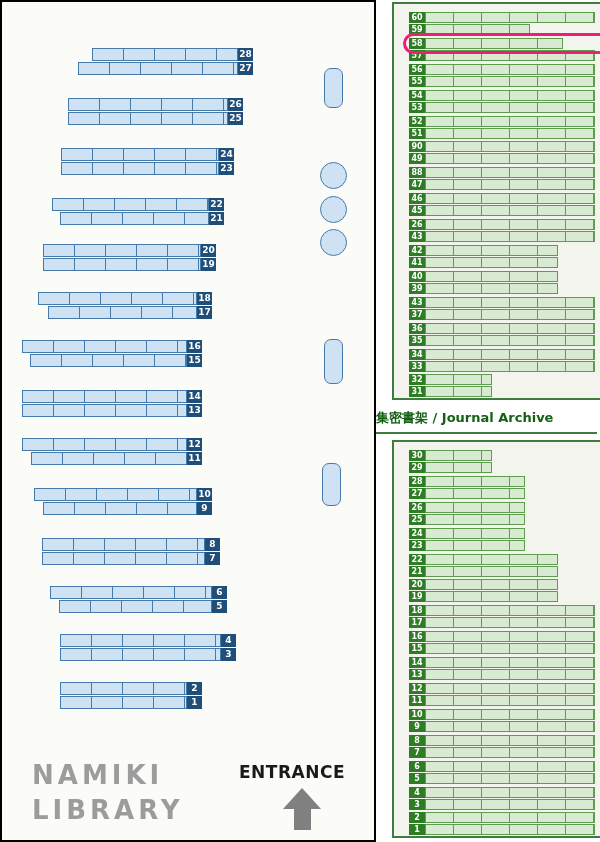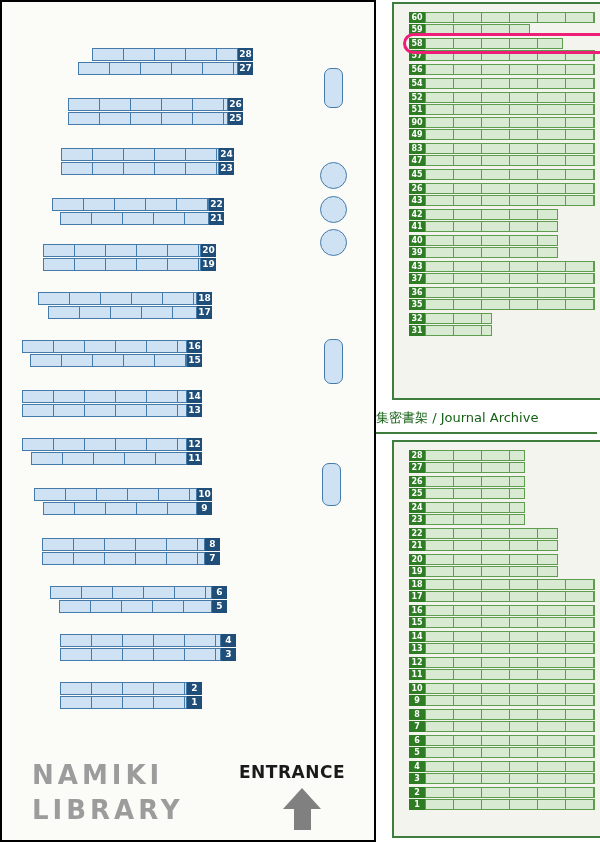--- a/index.html
+++ b/index.html
@@ -28,21 +28,21 @@
   .arrow-head{width:0;height:0;border-left:19px solid transparent;border-right:19px solid transparent;
     border-bottom:21px solid var(--entrance-arrow,#808080)}
   .arrow-stem{width:17px;height:21px;background:var(--entrance-arrow,#808080);margin:0 auto}
 
   
   .archive-box{position:absolute;left:392px;width:210px;border:2px solid var(--box-border,#3e7d3e);
     background:var(--box-bg,#f4f4ee);padding:8px 0 12px 15px;overflow:visible}
   #archive-top{top:2px;height:398px}
   #archive-bottom{top:440px;height:398px}
   .archive-label{position:absolute;left:376px;top:404px;width:221px;height:30px;line-height:27px;
-    font-size:13px;font-weight:normal;color:var(--archive-label-color,#156015);
+    font-size:13px;font-weight:bold;color:var(--archive-label-color,#156015);
     border-bottom:2px solid var(--box-border,#3e7d3e);white-space:nowrap}
 
   .green-pair{margin-bottom:2.9px}
   .green-row{display:flex;height:11px;position:relative}
   .green-row + .green-row{margin-top:1px}
   .badge-green{width:16px;height:11px;background:var(--green-badge,#2e7d24);color:#fff;
     font-size:8px;font-weight:bold;line-height:11px;text-align:center}
   .bar-green{height:11px;border:1px solid var(--green-border,#5e9c4e);
     background-color:var(--green-fill,#d9ead3);
     background-image:repeating-linear-gradient(to right,transparent 0 27px,var(--green-border,#5e9c4e) 27px 28px)}
@@ -209,26 +209,34 @@
         <div class="green-row">
           <div class="badge-green">57</div>
           <div class="bar-green" style="width: 170px;"></div>
         </div>
       </div>
       <div class="green-pair">
         <div class="green-row">
           <div class="badge-green">56</div>
           <div class="bar-green" style="width: 170px;"></div>
         </div>
+        <div class="green-row">
+          <div class="badge-green">55</div>
+          <div class="bar-green" style="width: 170px;"></div>
+        </div>
       </div>
       <div class="green-pair">
         <div class="green-row">
           <div class="badge-green">54</div>
           <div class="bar-green" style="width: 170px;"></div>
         </div>
+        <div class="green-row">
+          <div class="badge-green">53</div>
+          <div class="bar-green" style="width: 170px;"></div>
+        </div>
       </div>
       <div class="green-pair">
         <div class="green-row">
           <div class="badge-green">52</div>
           <div class="bar-green" style="width: 170px;"></div>
         </div>
         <div class="green-row">
           <div class="badge-green">51</div>
           <div class="bar-green" style="width: 170px;"></div>
         </div>
@@ -238,30 +246,34 @@
           <div class="badge-green">90</div>
           <div class="bar-green" style="width: 170px;"></div>
         </div>
         <div class="green-row">
           <div class="badge-green">49</div>
           <div class="bar-green" style="width: 170px;"></div>
         </div>
       </div>
       <div class="green-pair">
         <div class="green-row">
-          <div class="badge-green">83</div>
+          <div class="badge-green">88</div>
           <div class="bar-green" style="width: 170px;"></div>
         </div>
         <div class="green-row">
           <div class="badge-green">47</div>
           <div class="bar-green" style="width: 170px;"></div>
         </div>
       </div>
       <div class="green-pair">
         <div class="green-row">
+          <div class="badge-green">46</div>
+          <div class="bar-green" style="width: 170px;"></div>
+        </div>
+        <div class="green-row">
           <div class="badge-green">45</div>
           <div class="bar-green" style="width: 170px;"></div>
         </div>
       </div>
       <div class="green-pair">
         <div class="green-row">
           <div class="badge-green">26</div>
           <div class="bar-green" style="width: 170px;"></div>
         </div>
         <div class="green-row">
@@ -299,40 +311,60 @@
           <div class="bar-green" style="width: 170px;"></div>
         </div>
       </div>
       <div class="green-pair">
         <div class="green-row">
           <div class="badge-green">36</div>
           <div class="bar-green" style="width: 170px;"></div>
         </div>
         <div class="green-row">
           <div class="badge-green">35</div>
+          <div class="bar-green" style="width: 170px;"></div>
+        </div>
+      </div>
+      <div class="green-pair">
+        <div class="green-row">
+          <div class="badge-green">34</div>
+          <div class="bar-green" style="width: 170px;"></div>
+        </div>
+        <div class="green-row">
+          <div class="badge-green">33</div>
           <div class="bar-green" style="width: 170px;"></div>
         </div>
       </div>
       <div class="green-pair">
         <div class="green-row">
           <div class="badge-green">32</div>
           <div class="bar-green" style="width: 67px;"></div>
         </div>
         <div class="green-row">
           <div class="badge-green">31</div>
           <div class="bar-green" style="width: 67px;"></div>
         </div>
       </div>
     </div>
 
   <div class="archive-label">集密書架 / Journal Archive</div>
 
   <div class="archive-box" id="archive-bottom">
       <div class="green-pair">
         <div class="green-row">
+          <div class="badge-green">30</div>
+          <div class="bar-green" style="width: 67px;"></div>
+        </div>
+        <div class="green-row">
+          <div class="badge-green">29</div>
+          <div class="bar-green" style="width: 67px;"></div>
+        </div>
+      </div>
+      <div class="green-pair">
+        <div class="green-row">
           <div class="badge-green">28</div>
           <div class="bar-green" style="width: 100px;"></div>
         </div>
         <div class="green-row">
           <div class="badge-green">27</div>
           <div class="bar-green" style="width: 100px;"></div>
         </div>
       </div>
       <div class="green-pair">
         <div class="green-row">

